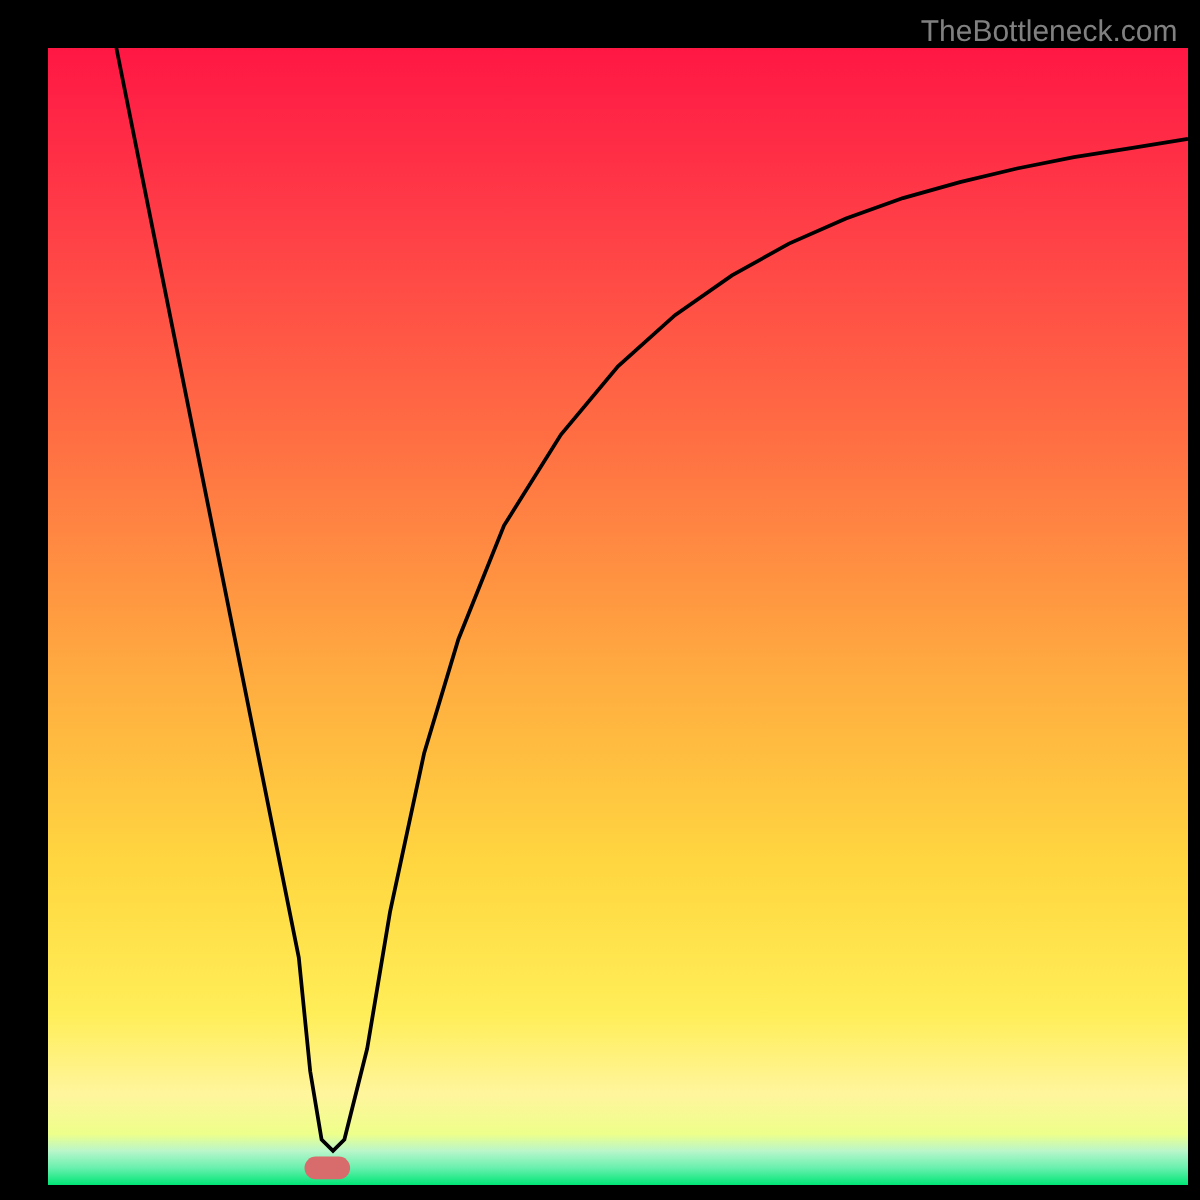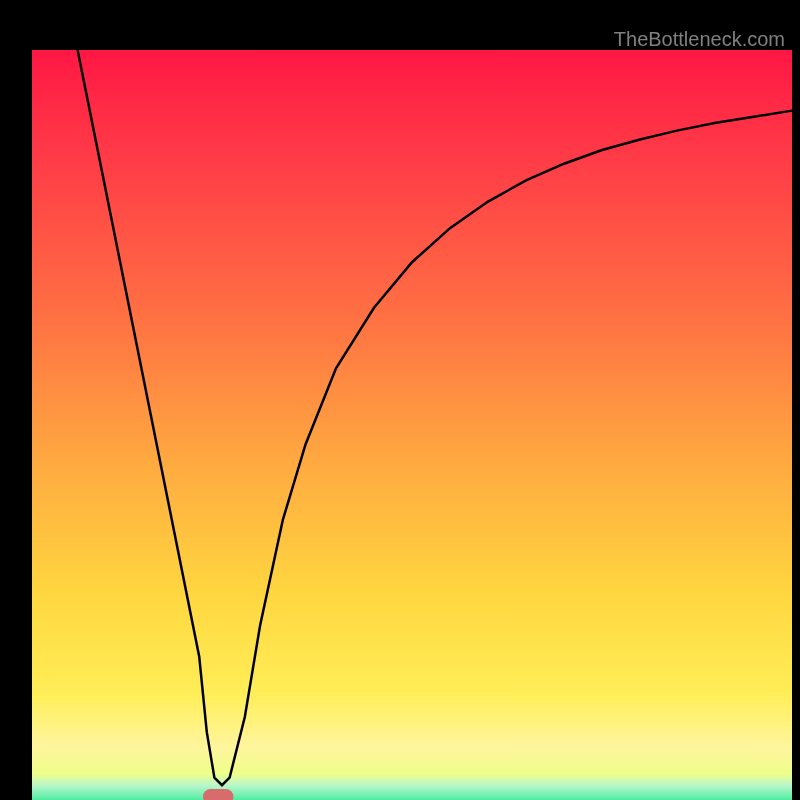--- a/index.html
+++ b/index.html
@@ -1,17 +1,17 @@
 <!DOCTYPE html>
 <html><head>
   <meta charset="utf-8">
   <style>
     * { margin: 0; padding: 0; box-sizing: border-box; }
     body { width: 800px; height: 800px; background: #000; position: relative; font-family: Arial, sans-serif; }
-    .chart-container { position: absolute; top: 18px; left: 0; width: 800px; height: 597px; }
+    .chart-container { position: absolute; top: 0; left: 0; width: 800px; height: 597px; }
     .watermark { position: absolute; top: 10px; right: 15px; color: #808080; font-size: 20px; font-weight: 500; z-index: 10; }
     svg { display: block; }
   </style>
 </head>
 <body>
 
 <div class="chart-container">
   <svg width="800" height="800" viewBox="0 0 800 800">
     <defs>
       <linearGradient id="bg-grad" x1="0" y1="0" x2="0" y2="1">

